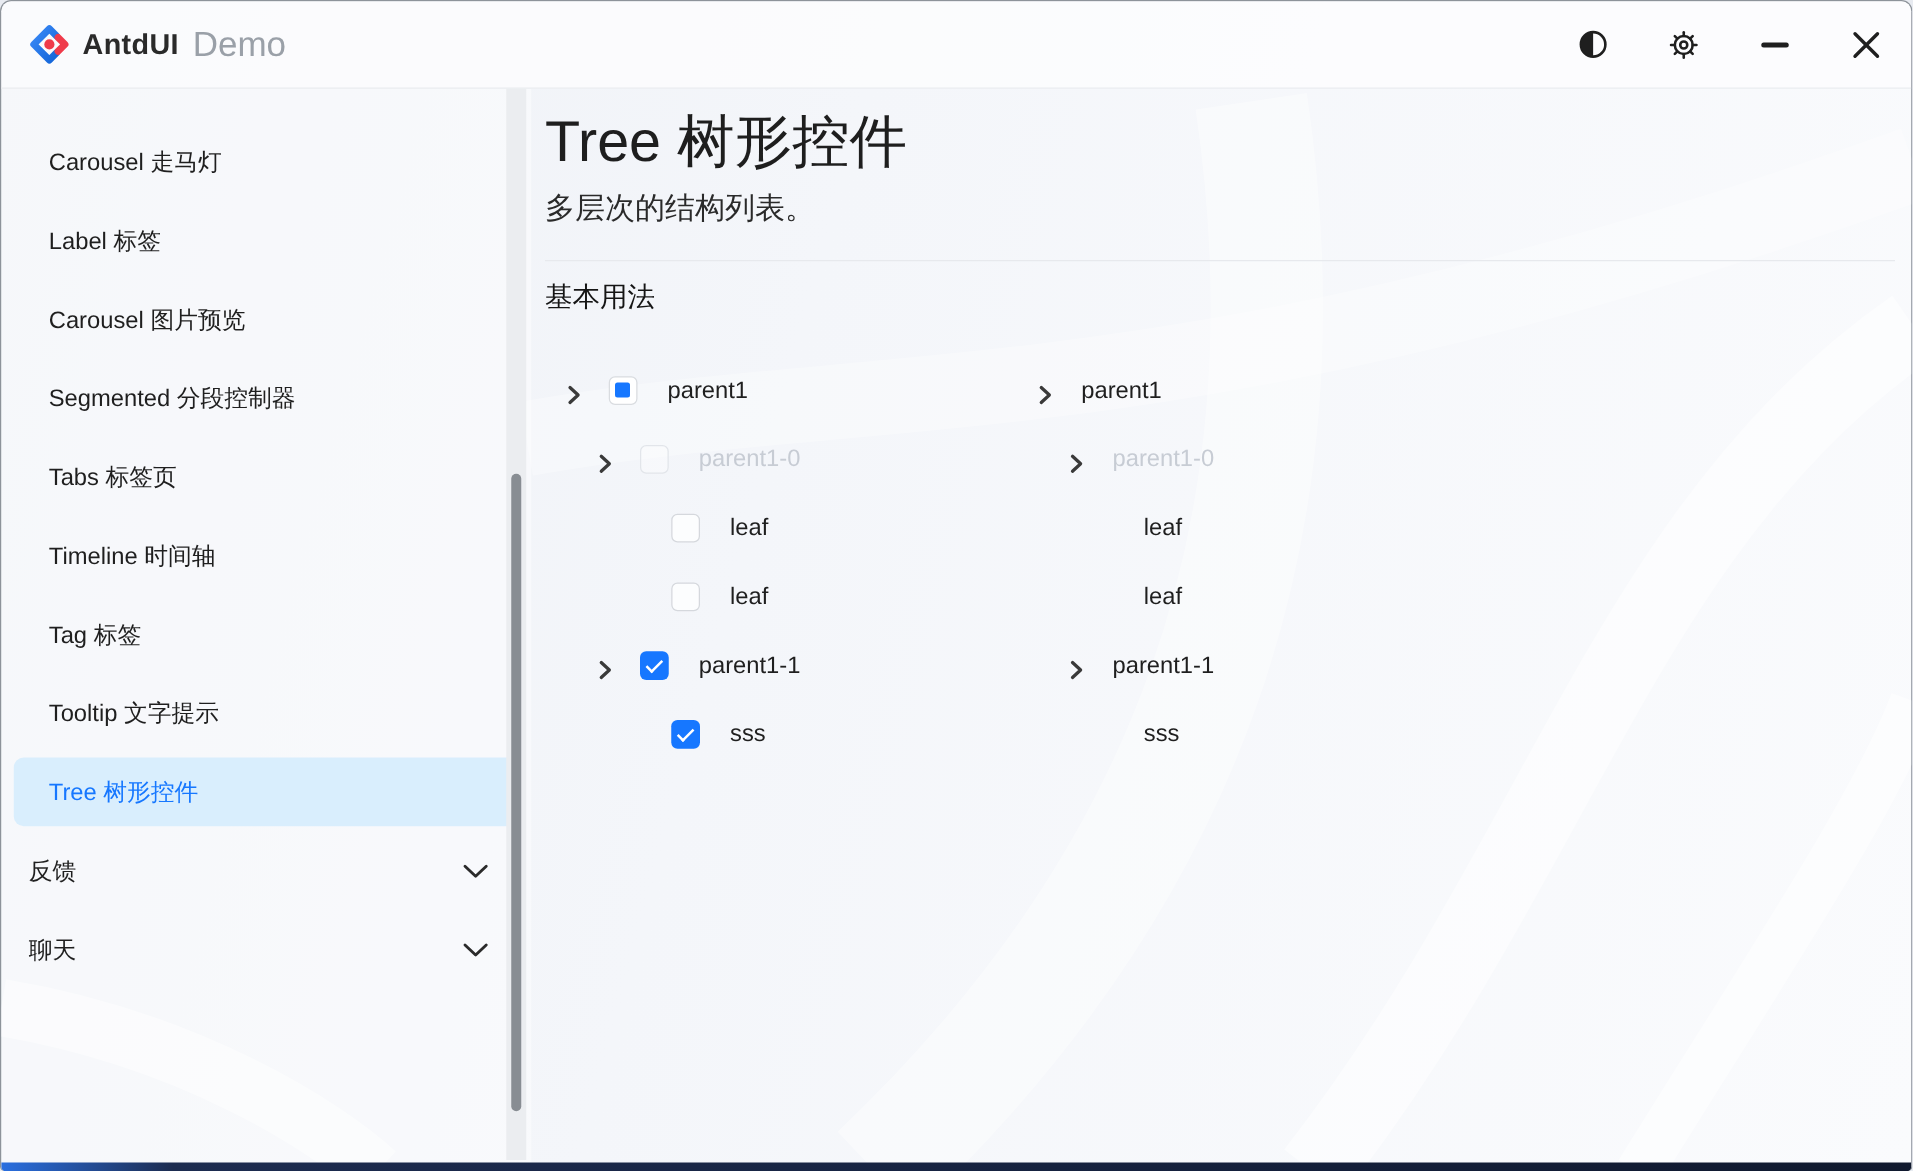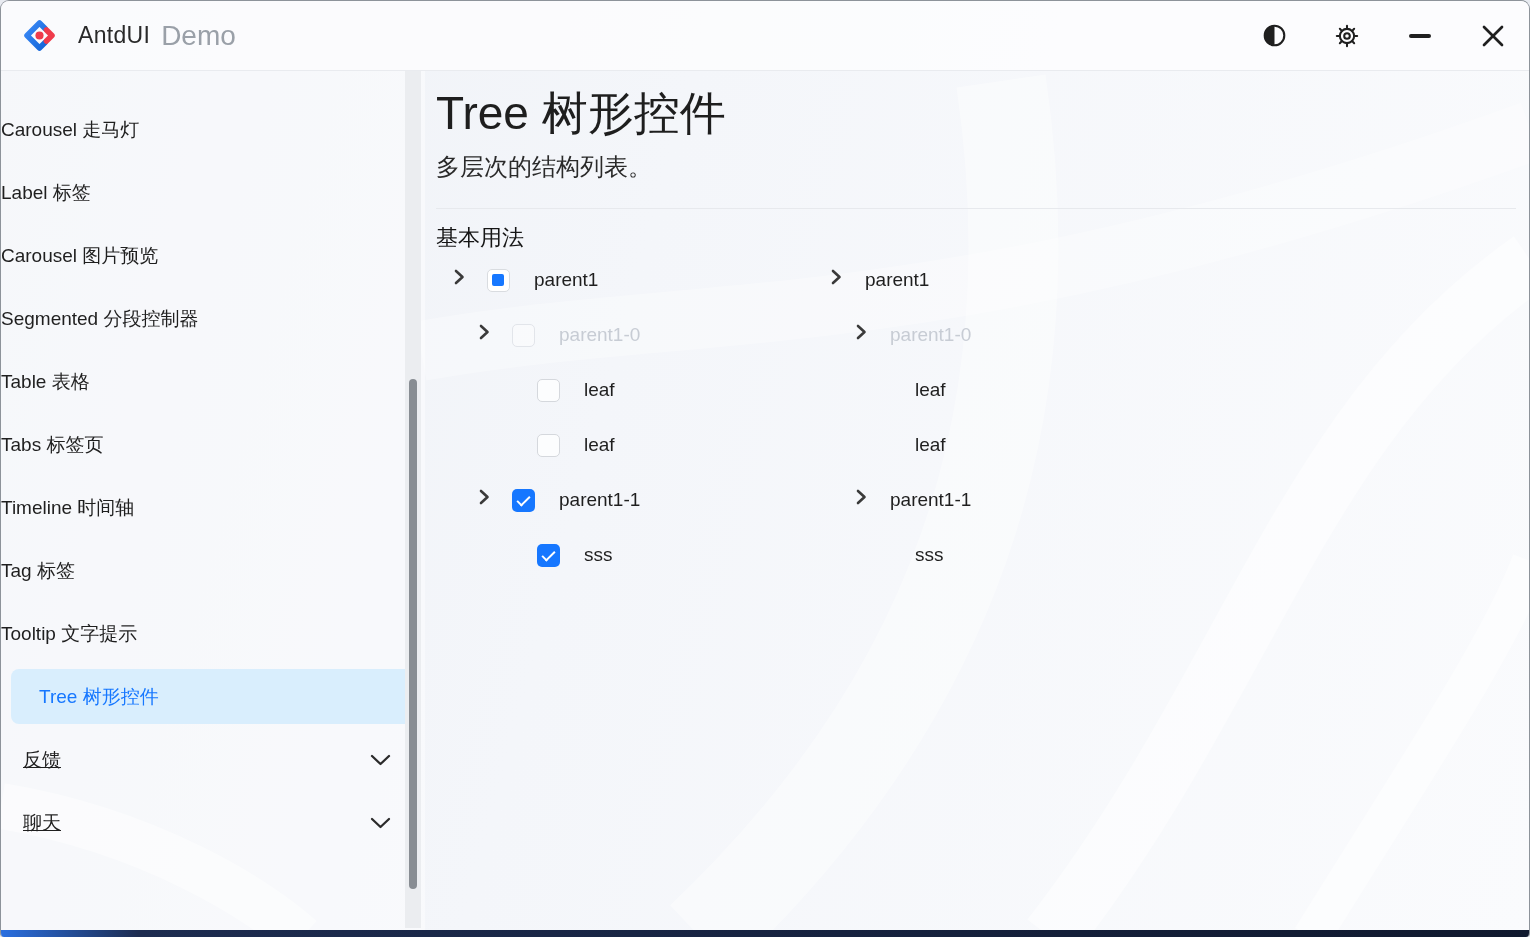--- a/index.html
+++ b/index.html
@@ -23,41 +23,41 @@
   }
 
   
   .titlebar{
     position:absolute;top:0;left:0;right:0;height:69px;z-index:3;
     display:flex;align-items:center;
     background:rgba(252,253,254,0.82);
     border-bottom:1px solid #e9ebef;
   }
   .logo{margin-left:20px;width:37px;height:37px;flex:0 0 auto;}
-  .app-title{margin-left:20px;font-size:23px;font-weight:400;color:#2a2a2a;letter-spacing:0.3px;}
+  .app-title{margin-left:8px;font-size:23px;font-weight:700;color:#2a2a2a;letter-spacing:0.3px;}
   .app-subtitle{margin-left:11px;font-size:28px;font-weight:400;color:#9aa0a8;}
   .tb-spacer{flex:1;}
   .tb-buttons{display:flex;align-items:center;gap:27px;padding-right:13px;}
   .tb-btn{width:46px;height:46px;display:flex;align-items:center;justify-content:center;border-radius:6px;cursor:pointer;}
   .min-bar{width:22px;height:4px;background:#1f1f1f;border-radius:2px;}
 
   
   .sidebar{position:absolute;top:70px;left:0;width:424px;bottom:7px;z-index:2;background:rgba(255,255,255,0.45);}
   .sidebar-list{padding-top:27px;}
   .side-item{
     height:63px;display:flex;align-items:center;
-    font-size:19px;color:#1f1f1f;cursor:pointer;
+    padding-left:38px;font-size:19px;color:#1f1f1f;cursor:pointer;
   }
   .side-item.selected{
     height:55px;margin:4px 6px 4px 10px;padding-left:28px;
     border-radius:8px;
   }
   .side-group{
     height:63px;display:flex;align-items:center;justify-content:space-between;
-    padding:0 34px 0 22px;font-size:19px;color:#1f1f1f;cursor:pointer;text-decoration:underline;
+    padding:0 34px 0 22px;font-size:19px;color:#1f1f1f;cursor:pointer;
   }
   
   .v-scrollbar{
     position:absolute;top:70px;left:404px;width:16px;bottom:9px;z-index:4;
     background:#ebedf0;
   }
   .v-thumb{
     position:absolute;left:4px;width:8px;top:308px;height:510px;
     background:#888d93;border-radius:4px;cursor:grab;
   }
@@ -66,21 +66,21 @@
   .main{position:absolute;top:70px;left:424px;right:0;bottom:7px;z-index:1;}
   .page-title{margin:14px 0 0 11px;font-size:46px;line-height:56px;font-weight:500;color:#1e1e1e;}
   .page-subtitle{margin:12px 0 0 11px;font-size:24px;line-height:28px;color:#2a2a2a;}
   .divider{height:1px;background:#e7e9ed;margin:27px 13px 0 11px;}
   .section-title{margin:14px 0 0 11px;font-size:22px;line-height:30px;font-weight:500;color:#151515;}
 
   
   .tree{position:absolute;top:268px;}
   .tree.cb{left:453px;}
   .tree.plain{left:830px;}
-  .tree-row{height:55px;display:flex;align-items:flex-start;font-size:19px;color:#1f1f1f;}
+  .tree-row{height:55px;display:flex;align-items:flex-end;font-size:19px;color:#1f1f1f;}
   .tree-row .lbl{cursor:pointer;}
   .tree-row .lbl.disabled{color:#c7ccd4;}
   .chev-slot{width:33px;display:flex;align-items:center;flex:0 0 auto;}
   .tree.plain .chev-slot{width:34px;}
   .chev-slot svg{cursor:pointer;}
   .checkbox{
     width:23px;height:23px;border-radius:5px;box-sizing:border-box;
     margin-right:24px;flex:0 0 auto;position:relative;cursor:pointer;
   }
   .cb-unchecked{border:1.5px solid #d5d8dd;background:rgba(255,255,255,0.75);}
@@ -171,23 +171,20 @@
         <div class="side-item">
           <span>Label 标签</span>
         </div>
         <div class="side-item">
           <span>Carousel 图片预览</span>
         </div>
         <div class="side-item">
           <span>Segmented 分段控制器</span>
         </div>
         <div class="side-item">
-          <span>Table 表格</span>
-        </div>
-        <div class="side-item">
           <span>Tabs 标签页</span>
         </div>
         <div class="side-item">
           <span>Timeline 时间轴</span>
         </div>
         <div class="side-item">
           <span>Tag 标签</span>
         </div>
         <div class="side-item">
           <span>Tooltip 文字提示</span>

